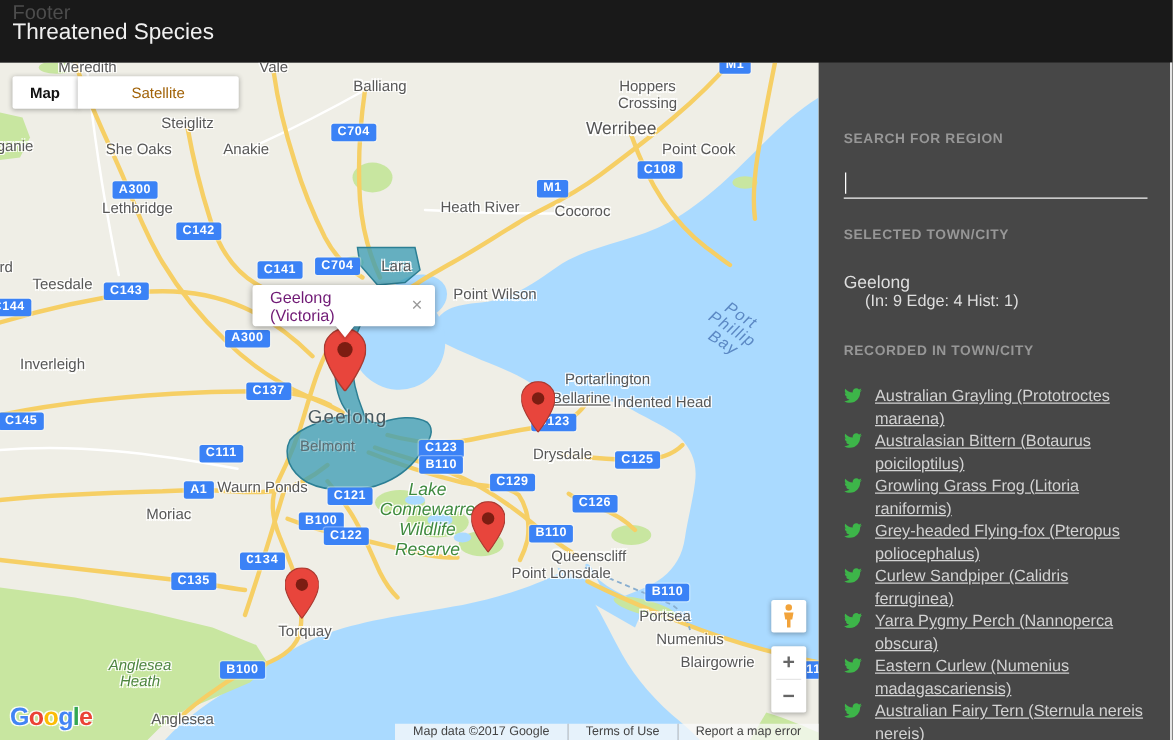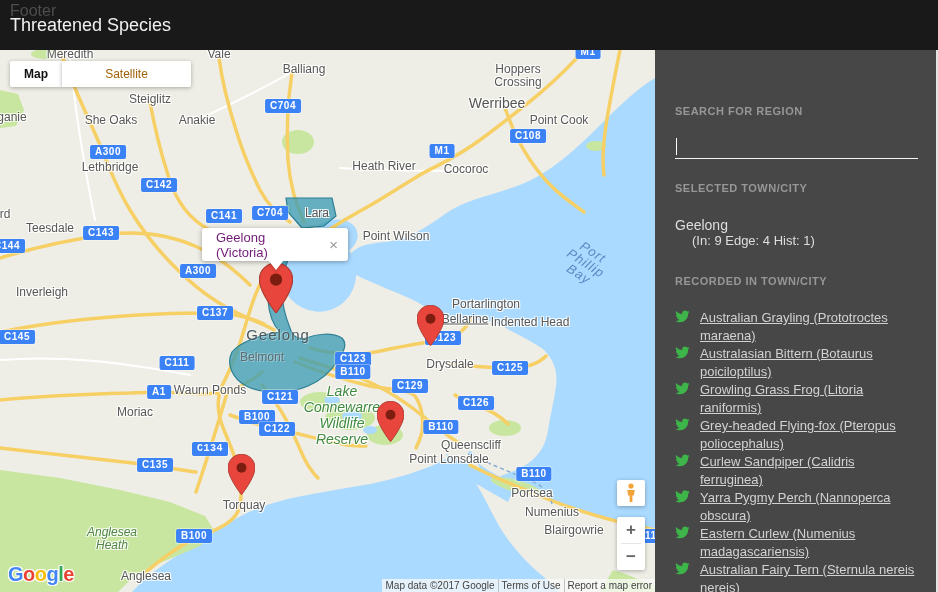--- a/index.html
+++ b/index.html
@@ -49,21 +49,21 @@
     display:flex; align-items:center; }
   #infowin .iw-text { font-size:13px; color:#701a75; padding-left:14px; flex:1; }
   #infowin .iw-close { font-size:15px; color:#9a9a9a; padding:0 10px; cursor:pointer; }
   #iw-tail { position:absolute; left:268px; top:210px; width:0; height:0; z-index:4;
     border-left:8px solid transparent; border-right:8px solid transparent; border-top:10px solid #fff;
     filter:drop-shadow(0 2px 1px rgba(0,0,0,.15)); }
 
   
   #attrib { position:absolute; right:0; bottom:0; height:13px; display:flex; z-index:5;
     font-size:10px; color:#444; }
-  #attrib .seg { background:rgba(250,250,250,.75); padding:1px 3px 0; border-left:1px solid rgba(160,160,160,.6); white-space:nowrap; }
+  #attrib .seg { background:rgba(250,250,250,.75); padding:1px 14px 0; border-left:1px solid rgba(160,160,160,.6); white-space:nowrap; }
   #attrib .seg:first-child { border-left:none; }
   #glogo { position:absolute; left:8px; bottom:6px; font-size:20px; font-weight:bold; letter-spacing:-.5px; z-index:5;
     text-shadow:-1px -1px 0 rgba(255,255,255,.9),1px -1px 0 rgba(255,255,255,.9),-1px 1px 0 rgba(255,255,255,.9),1px 1px 0 rgba(255,255,255,.9); }
 
   
   #sidebar { position:absolute; left:655px; top:50px; width:283px; height:542px; background:#474747;
     padding:0 20px; overflow:hidden; }
   .sect-label { font-size:11px; font-weight:bold; letter-spacing:.5px; color:#979797; }
   #search-wrap { margin-top:18px; border-bottom:1px solid #f5f5f5; height:24px; position:relative; }
   #search-input { width:100%; height:22px; background:transparent; border:none; outline:none;

